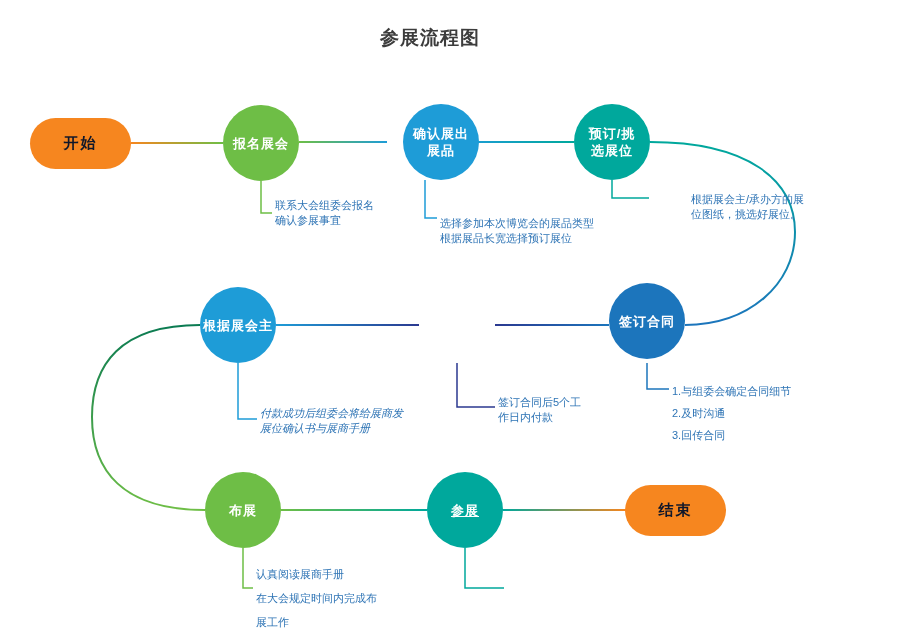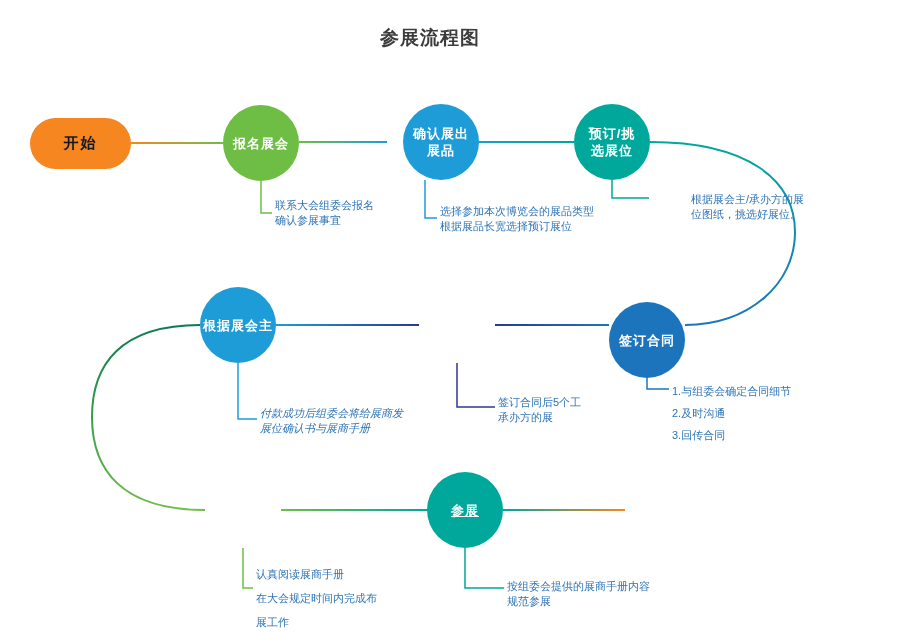--- a/index.html
+++ b/index.html
@@ -24,30 +24,30 @@
     display:flex;align-items:center;justify-content:center;text-align:center;
     color:#fff;font-weight:bold;font-size:13px;line-height:17px;
     white-space:pre-line;letter-spacing:1px;
   }
   .n-start{left:30px;top:118px;background:var(--orange,#F6861F);}
   .n-register{left:223px;top:105px;background:var(--green,#6EBE46);align-items:center;}
   .n-confirm{left:403px;top:104px;background:var(--blue,#1E9CD7);}
   .n-booth{left:574px;top:104px;background:var(--teal,#00A89C);}
   .n-manual{left:200px;top:287px;background:var(--blue,#1E9CD7);}
   .n-rent{left:419px;top:287px;background:var(--navy,#2B3990);}
-  .n-contract{left:609px;top:302px;background:var(--blue2,#1C75BC);}
+  .n-contract{left:609px;top:283px;background:var(--blue2,#1C75BC);}
   .n-setup{left:205px;top:472px;background:var(--green,#6EBE46);}
   .n-attend{left:427px;top:472px;background:var(--teal,#00A89C);text-decoration:underline;}
   .n-end{left:625px;top:485px;background:var(--orange,#F6861F);}
   .note{
     position:absolute;color:var(--note_text,#2E74B5);
     font-size:11px;line-height:15px;white-space:pre-line;
   }
   .note-register{left:275px;top:198px;}
-  .note-confirm{left:440px;top:204px;}
+  .note-confirm{left:440px;top:216px;}
   .note-booth{left:652px;top:192px;margin-left:39px;}
   .note-contract{left:672px;top:380px;line-height:22px;}
   .note-rent{left:498px;top:395px;}
   .note-manual{left:260px;top:406px;font-style:italic;}
   .note-setup{left:256px;top:562px;line-height:24px;}
   .note-attend{left:507px;top:579px;}
   .flow{fill:none;stroke-width:2;}
   .tick{fill:none;stroke-width:1.5;}
   .st-green{stroke:var(--green,#6EBE46);}
   .st-blue{stroke:var(--blue,#1E9CD7);}
@@ -142,36 +142,40 @@
   <div class="circle n-booth">
     <span>预订/挑
 选展位</span>
   </div>
   <div class="circle n-manual">
     <span>根据展会主</span>
   </div>
   <div class="circle n-contract">
     <span>签订合同</span>
   </div>
+  <div class="circle n-setup">
+    <span>布展</span>
+  </div>
   <div class="circle n-attend">
     <span>参展</span>
+  </div>
+  <div class="pill n-end">
+    <span>结束</span>
   </div>
 
   <div class="note note-register">联系大会组委会报名
 确认参展事宜</div>
   <div class="note note-confirm">选择参加本次博览会的展品类型
 根据展品长宽选择预订展位</div>
   <div class="note note-booth">根据展会主/承办方的展
 位图纸，挑选好展位。</div>
   <div class="note note-contract">1.与组委会确定合同细节
 2.及时沟通
 3.回传合同</div>
   <div class="note note-rent">签订合同后5个工
-承办方的展</div>
+作日内付款</div>
   <div class="note note-manual">付款成功后组委会将给展商发
 展位确认书与展商手册</div>
   <div class="note note-setup">认真阅读展商手册
 在大会规定时间内完成布
 展工作</div>
-  <div class="note note-attend">按组委会提供的展商手册内容
-规范参展</div>
 
 </div>
 
 </body></html>

